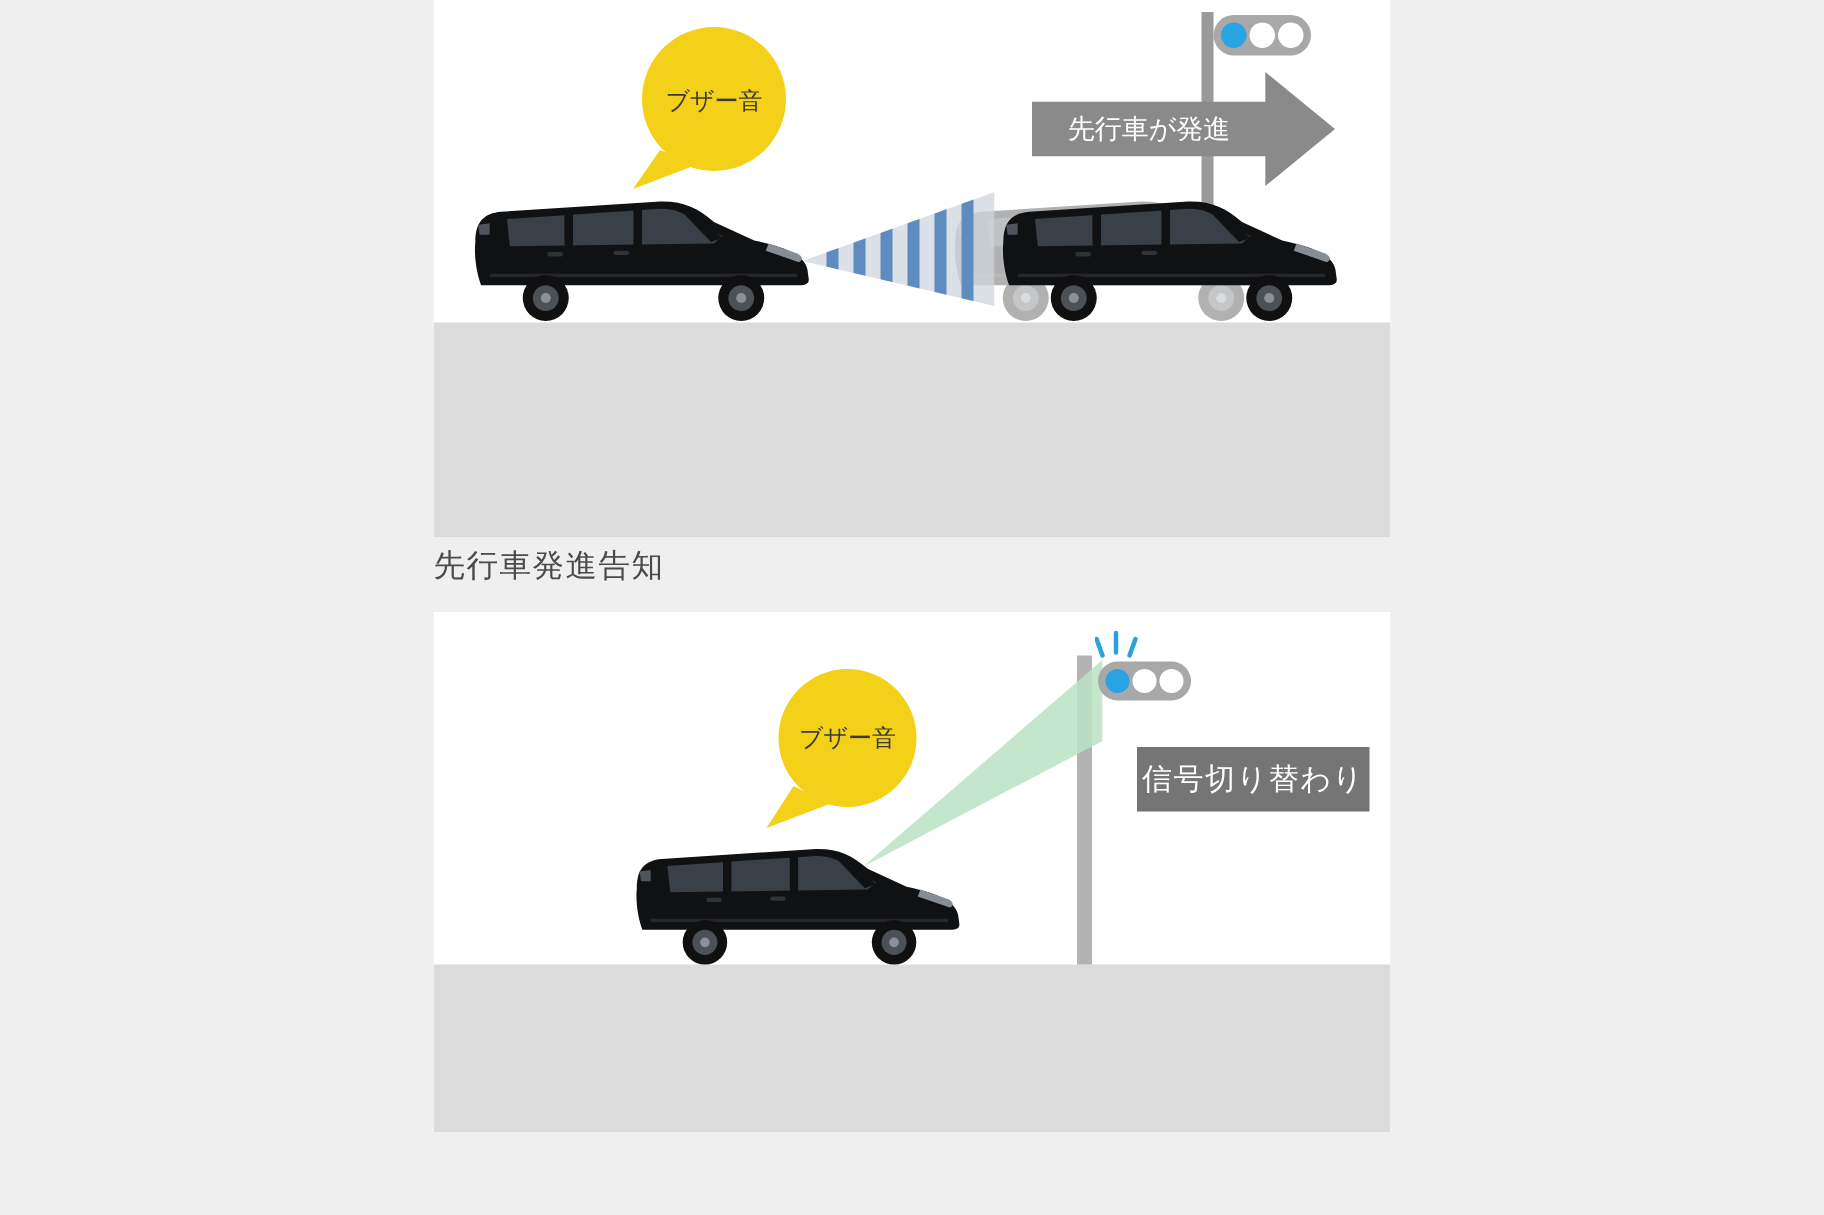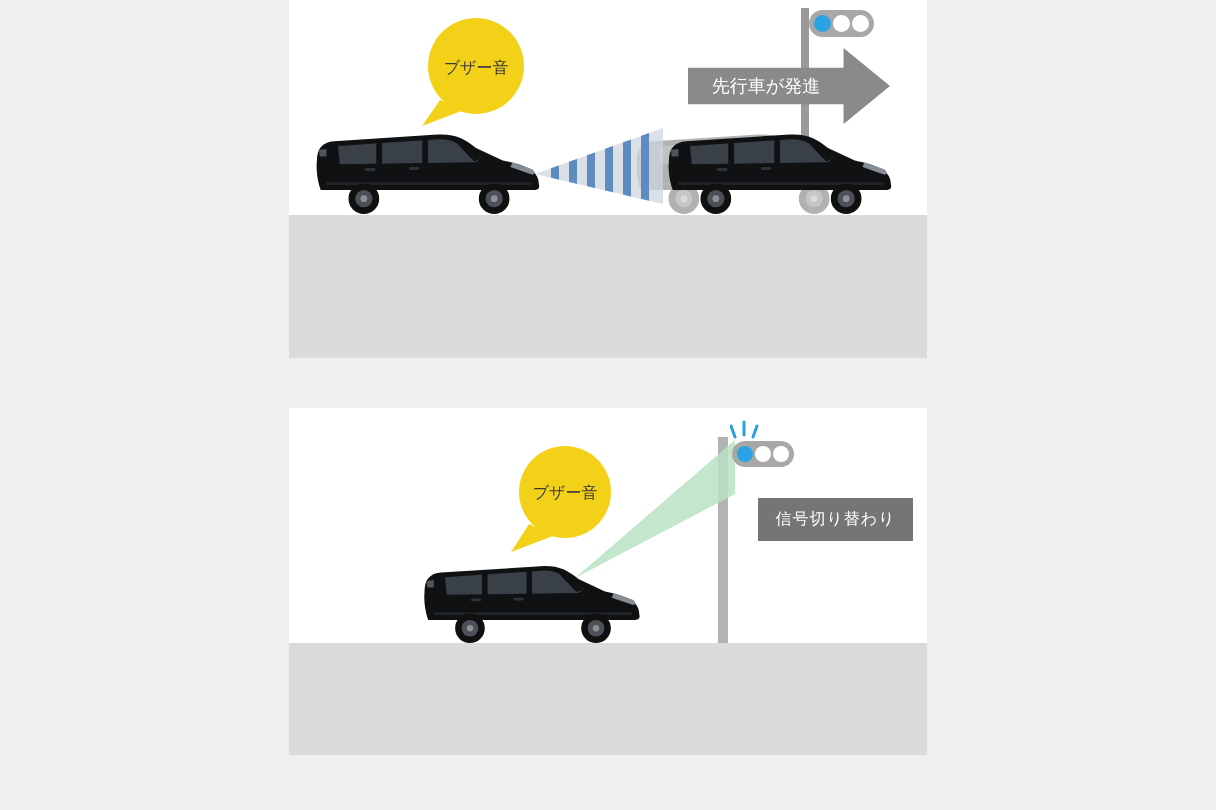--- a/index.html
+++ b/index.html
@@ -40,21 +40,21 @@
   .car-ghost { opacity:.32; filter:grayscale(45%); }
   .beam { position:absolute; }
 
   .arrow1 { position:absolute; left:399px; top:48px; width:202px; height:76px; background:#8a8a8a;
             clip-path:polygon(0 26%,77% 26%,77% 0,100% 50%,77% 100%,77% 74%,0 74%); }
   .arrow-label { position:absolute; left:399px; top:67px; width:156px; height:38px;
                  display:flex; align-items:center; justify-content:center;
                  color:#ffffff; font-size:18px; white-space:nowrap; }
 
   .sign { position:absolute; left:469px; top:90px; width:155px; height:43px; background:#757575;
-          color:#ffffff; font-size:16px; display:flex; align-items:center; justify-content:center;
+          color:#ffffff; font-size:20px; display:flex; align-items:center; justify-content:center;
           white-space:nowrap; letter-spacing:1px; }
 
   .bubble { position:absolute; }
   .bubble svg { display:block; }
   .bubble-label { position:absolute; color:#3a3a3a; font-size:16px; white-space:nowrap;
                   transform:translate(-50%,-50%); }
   .bubble1 { left:117px; top:12px; }
   .bubble1 .bubble-label { left:70px; top:56px; }
   .bubble2 { left:208px; top:34px; }
   .bubble2 .bubble-label { left:68px; top:51px; }
@@ -128,20 +128,21 @@
     <span class="arrow-label">先行車が発進</span>
 
     <div class="bubble bubble1">
       <svg width="140" height="122" viewBox="0 0 140 122">
         <polygon points="34,88 16,114 58,98" fill="#f4d119"></polygon>
         <circle cx="70" cy="54" r="48" fill="#f4d119"></circle>
       </svg>
       <span class="bubble-label">ブザー音</span>
     </div>
   </section>
+  <div class="caption caption1">先行車発進告知</div>
 
   <section class="panel panel2">
     <div class="road"></div>
 
     <div class="pole pole2"></div>
 
     <svg class="beam" style="left:284px;top:30px" width="162" height="142" viewBox="0 0 162 142">
       <polygon points="2,140 162,2 162,56" fill="#b9e2c4" opacity="0.85"></polygon>
     </svg>
 

